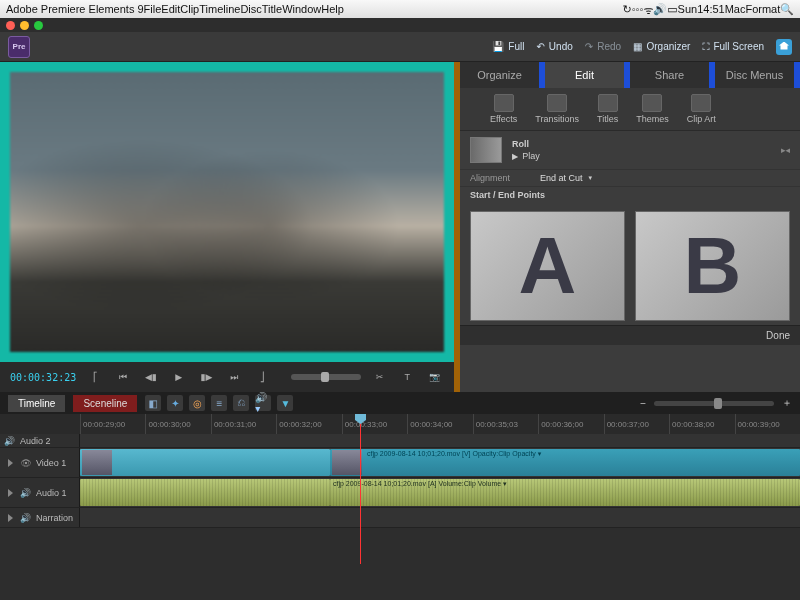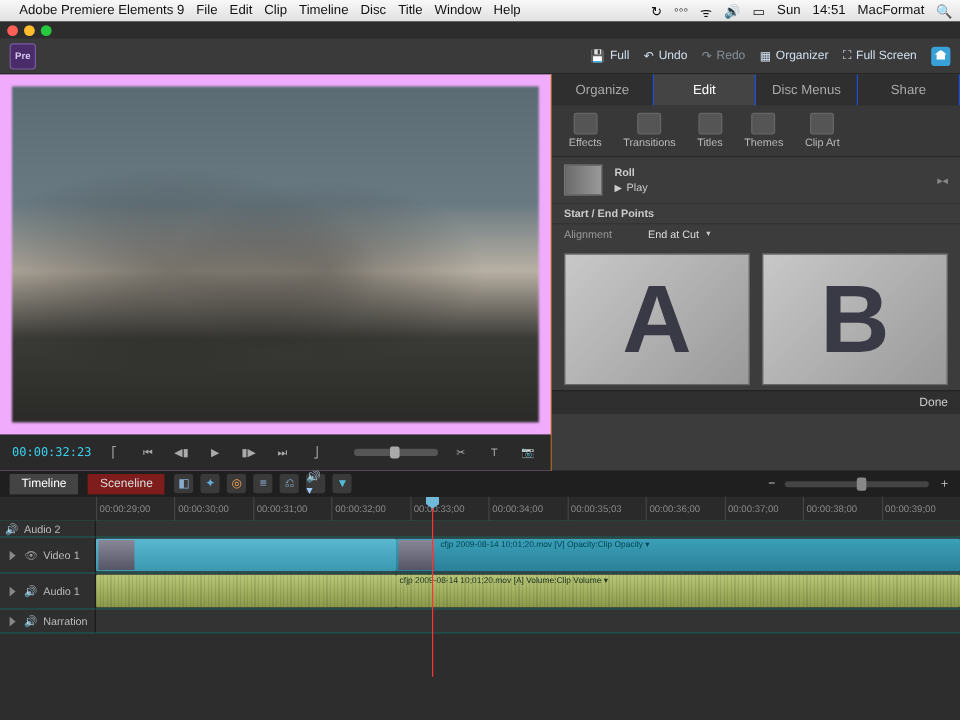--- a/index.html
+++ b/index.html
@@ -1,55 +1,55 @@
 <!DOCTYPE html>
 <html><head>
 <meta charset="utf-8">
 <style>
 * { margin:0; padding:0; box-sizing:border-box; font-family:"Lucida Grande","Segoe UI",sans-serif; }
 body { background:#000; width:800px; height:600px; overflow:hidden; font-size:10px; color:#ccc; }
 
 
 .menubar { height:18px; background:linear-gradient(#f8f8f8,#e0e0e0); display:flex; align-items:center; padding:0 6px; font-size:11px; color:#111; justify-content:space-between; }
-.menubar .left, .menubar .right { display:flex; align-items:center; gap:10px; }
+.menubar .left, .menubar .right { display:flex; align-items:center; }
 .menubar .left span, .menubar .right span { cursor:default; }
 .apple { font-size:13px; }
 
 
 .windowframe { position:absolute; top:18px; left:0; right:0; bottom:0; background:#2d2d2d; }
 .winchrome { height:14px; display:flex; align-items:center; padding-left:6px; gap:5px; }
 .dot { width:9px; height:9px; border-radius:50%; }
 .dot.r{background:#ff5f56}.dot.y{background:#ffbd2e}.dot.g{background:#27c93f}
 
 
 .apptop { height:30px; display:flex; align-items:center; justify-content:space-between; padding:0 8px; background:#3a3a3a; border-bottom:1px solid #222; }
 .appicon { width:22px; height:22px; background:#4a2c6b; border:1px solid #7a5ba0; border-radius:3px; display:flex; align-items:center; justify-content:center; color:#d8c8ef; font-size:8px; font-weight:bold; }
 .toptools { display:flex; gap:12px; align-items:center; font-size:10px; color:#d0e0ef; }
 .toptools .tbtn { display:flex; align-items:center; gap:4px; cursor:pointer; }
 .homeicon { width:16px;height:16px;background:#3aa0d8;border-radius:3px;position:relative; }
 .homeicon:before{content:"";position:absolute;top:3px;left:3px;width:10px;height:8px;background:#fff;clip-path:polygon(50% 0,100% 50%,85% 50%,85% 100%,15% 100%,15% 50%,0 50%);}
 
 
 .mainsplit { display:flex; height:330px; }
-.monitor { width:460px; background:#f0abfc; position:relative; border-right:1px solid #a16207; }
+.monitor { width:460px; background:#14b8a6; position:relative; border-right:6px solid #a16207; }
 .preview { position:absolute; top:10px; left:10px; right:10px; bottom:40px; background:linear-gradient(180deg,#5a6b73 0%,#6a7a82 35%,#b8b0a3 55%,#3a3a36 75%,#2a2a28 100%); filter:blur(1px); }
 .preview:after{content:"";position:absolute;inset:0;background:radial-gradient(ellipse at 30% 55%,rgba(0,0,0,.35) 0%,transparent 40%),radial-gradient(ellipse at 60% 55%,rgba(0,0,0,.3) 0%,transparent 35%);}
 .transport { position:absolute; bottom:0; left:0; right:0; height:30px; display:flex; align-items:center; padding:0 10px; gap:10px; background:#2a2a2a; font-size:10px; }
 .transport .tc { color:#3ad0ef; font-family:monospace; }
 .transport .spacer{flex:1}
 .pbtn{ width:18px;height:14px;display:flex;align-items:center;justify-content:center;color:#aaa;cursor:pointer;font-size:9px; }
 .slider{ width:70px;height:6px;background:#555;border-radius:3px;position:relative; }
 .slider:after{content:"";position:absolute;left:30px;top:-2px;width:8px;height:10px;background:#aaa;border-radius:2px;}
 
 
 .rside { flex:1; background:#3c3c3c; display:flex; flex-direction:column; }
 .rtabs { display:flex; height:26px; background:#2f2f2f; }
-.rtab { flex:1; display:flex; align-items:center; justify-content:center; font-size:11px; color:#aaa; border-right:1px solid #1d4ed8; cursor:pointer; }
+.rtab { flex:1; display:flex; align-items:center; justify-content:center; font-size:11px; color:#aaa; border-right:6px solid #1d4ed8; cursor:pointer; }
 .rtab.active { background:#444; color:#fff; }
-.subtools { display:flex; gap:18px; padding:6px 14px; background:#383838; }
+.subtools { display:flex; gap:18px; padding:6px 30px; background:#383838; }
 .subtool { display:flex; flex-direction:column; align-items:center; gap:2px; font-size:9px; color:#bbb; cursor:pointer; }
 .subtool .ic { width:20px; height:18px; background:#555; border:1px solid #666; border-radius:2px; }
 .transitionbox { padding:6px 10px; display:flex; align-items:center; gap:10px; border-top:1px solid #2a2a2a; }
 .transitionbox .thumb{width:32px;height:26px;background:linear-gradient(90deg,#6a6a6a,#9a9a9a);border:1px solid #777;}
 .transitionbox .info{display:flex;flex-direction:column;gap:2px;font-size:9px;}
 .kv { display:flex; align-items:center; padding:3px 10px; font-size:9px; border-top:1px solid #333; }
 .kv .k{width:70px;color:#999}.kv .v{color:#ddd}
 .abrow { display:flex; gap:10px; padding:8px 10px 4px; }
 .abhead { display:flex; padding:0 10px; font-size:9px; align-items:center; }
 .abhead .lab{flex:1;display:flex;gap:6px;justify-content:center;}
@@ -66,21 +66,21 @@
 .tlicons .ic{width:16px;height:16px;background:#3a3a3a;border-radius:2px;cursor:pointer;display:flex;align-items:center;justify-content:center;color:#8ac;}
 .tlbar .spacer{flex:1}
 .zoom{ width:120px;height:5px;background:#444;position:relative;border-radius:3px; }
 .zoom:after{content:"";position:absolute;left:60px;top:-3px;width:8px;height:11px;background:#888;border-radius:2px;}
 
 .ruler { height:20px; background:#2a2a2a; display:flex; font-size:8px; color:#888; position:relative; padding-left:80px; }
 .ruler .tick{flex:1;border-left:1px solid #444;padding-left:2px;padding-top:6px;}
 .playhead{position:absolute;top:0;bottom:-130px;width:1px;background:#f33;z-index:5;}
 .playhead .handle{position:absolute;top:0;left:-5px;width:11px;height:10px;background:#6fbad8;clip-path:polygon(0 0,100% 0,100% 60%,50% 100%,0 60%);}
 
-.tracks { position:relative; background:#14b8a6; }
+.tracks { position:relative; background:#ec4899; }
 .track { display:flex; height:24px; border-bottom:1px solid #222; }
 .trackhead { width:80px; background:#2f2f2f; display:flex; align-items:center; gap:4px; padding:0 4px; font-size:9px; color:#bbb; border-right:1px solid #1a1a1a; }
 .trackhead .ic{width:12px;height:12px;color:#999;display:flex;align-items:center;justify-content:center;cursor:pointer;}
 .trackbody { flex:1; position:relative; background:#333; overflow:hidden; }
 .clip { position:absolute; top:1px; bottom:1px; border-radius:1px; font-size:7px; padding:1px 3px; overflow:hidden; white-space:nowrap; }
 .clip.v { background:linear-gradient(#3aa0b8,#2a8098); color:#063; }
 .clip.v2 { background:linear-gradient(#58b8cf,#3a98af); }
 .clip.a { background:linear-gradient(#b8c878,#8a9a4a); color:#343; }
 .clip.a .wave{position:absolute;inset:0;background:repeating-linear-gradient(90deg,rgba(0,0,0,.25) 0 1px,transparent 1px 3px);opacity:.4;}
 .thumbstrip{position:absolute;left:2px;top:1px;bottom:1px;width:30px;background:linear-gradient(#889,#556);}
@@ -170,22 +170,22 @@
         <div class="pbtn">✂</div>
         <div class="pbtn">T</div>
         <div class="pbtn">📷</div>
       </div>
     </div>
 
     <div class="rside">
       <div class="rtabs">
         <div class="rtab">Organize</div>
         <div class="rtab active">Edit</div>
+        <div class="rtab">Share</div>
         <div class="rtab">Disc Menus</div>
-        <div class="rtab">Share</div>
       </div>
       <div class="subtools">
         <div class="subtool">
             <div class="ic"></div>
             <span>Effects</span>
           </div>
         <div class="subtool">
             <div class="ic"></div>
             <span>Transitions</span>
           </div>
@@ -207,26 +207,26 @@
         <div class="info">
           <span style="font-weight:bold">Roll</span>
           <span style="display:flex;align-items:center;gap:4px">
               <span style="font-size:8px">▶</span>
               <span>Play</span>
             </span>
         </div>
         <div style="flex:1"></div>
         <span style="font-size:9px;color:#888">▸◂</span>
       </div>
-      <div class="kv" style="font-weight:bold">Start / End Points</div>
       <div class="kv">
         <span class="k">Alignment</span>
         <span class="v">End at Cut</span>
         <span style="margin-left:6px;font-size:7px">▾</span>
       </div>
+      <div class="kv" style="font-weight:bold">Start / End Points</div>
       <div class="abrow">
         <div class="abcard">
             <span>A</span>
           </div>
         <div class="abcard">
             <span>B</span>
           </div>
       </div>
       <div class="done"><span>Done</span></div>
     </div>

